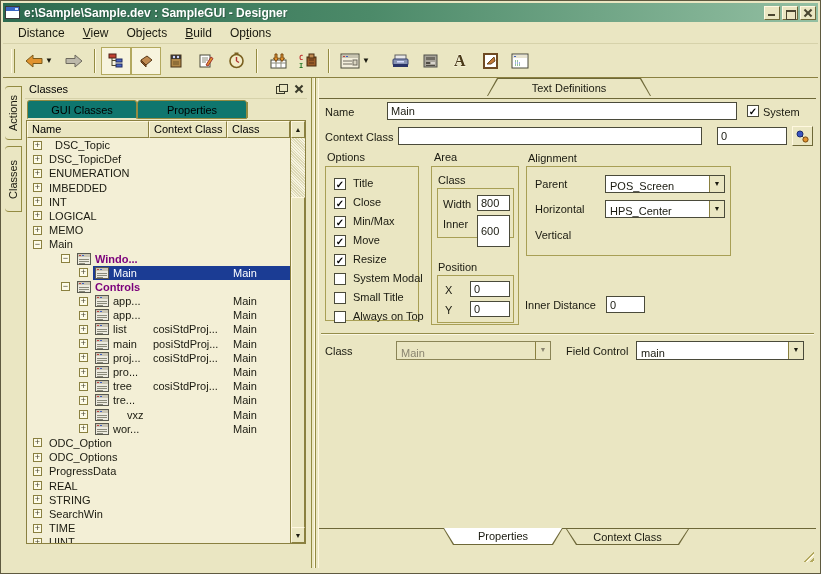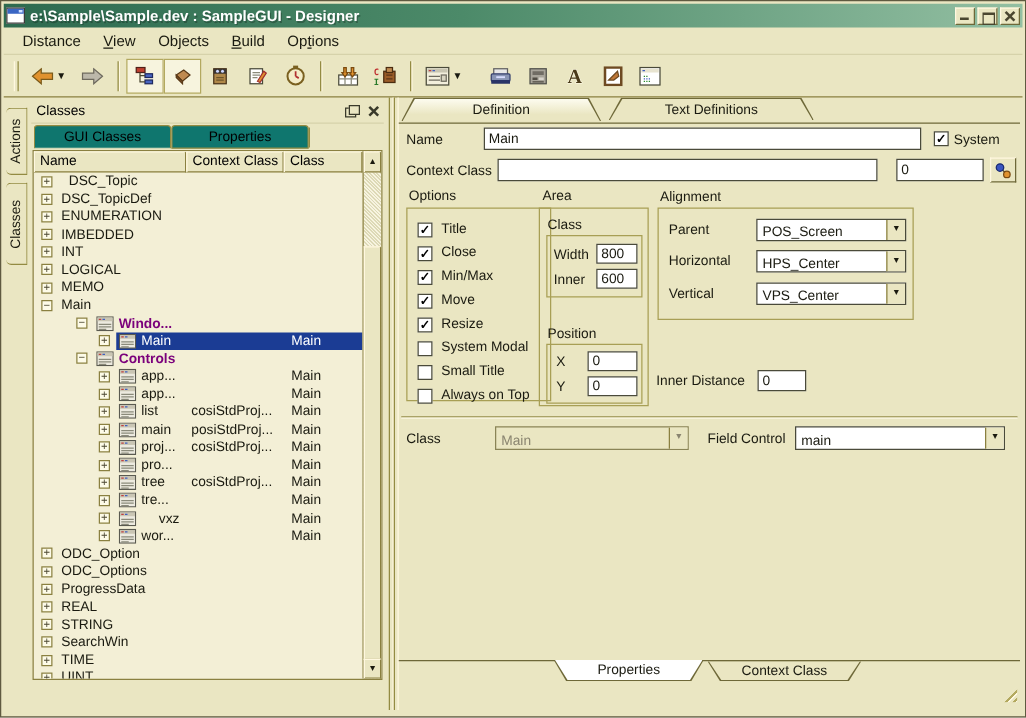--- a/index.html
+++ b/index.html
@@ -541,24 +541,20 @@
           <span class="sthumb"></span>
           <span class="sbtn down">▼</span>
         </div>
       </div>
     </div>
 
     <div class="splitter"></div>
 
     <div class="right-panel">
       <div class="hline"></div>
-      <div class="ttab active" style="left:2px;width:160px;">
-        <span class="shape"></span>
-          <span class="face">Definition</span>
-      </div>
       <div class="ttab" style="left:168px;width:164px;">
         <span class="shape"></span>
           <span class="face">Text Definitions</span>
       </div>
 
       <span class="lbl" style="left:6px;top:28px;">Name</span>
       <input class="tinput" style="left: 68px; top: 24px; width: 350px;" value="Main">
       <span class="cb checked" style="left:428px;top:27px;"></span>
       <span class="lbl" style="left:444px;top:28px;">System</span>
 
@@ -567,21 +563,21 @@
       <input class="tinput" style="left: 398px; top: 49px; width: 70px;" value="0">
       <span class="ball-btn" style="left:473px;top:48px;">
         <svg width="13" height="13" viewBox="0 0 13 13">
             <line x1="4" y1="4" x2="9" y2="9" stroke="#4a4630"></line>
             <circle cx="4" cy="4" r="3" fill="#3a55c0" stroke="#1a2a70"></circle>
             <circle cx="9.5" cy="9.5" r="2.6" fill="#e0922e" stroke="#7a4a10"></circle>
           </svg>
       </span>
 
       <span class="grp-lbl" style="left:8px;top:73px;">Options</span>
-      <div class="grp" style="left:6px;top:88px;width:116px;height:155px;">
+      <div class="grp" style="left:6px;top:88px;width:94px;height:155px;">
         <div id="options-list">
             <div class="opt-row" style="top: 9px;">
               <span class="cb checked"></span>
               <span class="olbl">Title</span>
             </div>
             <div class="opt-row" style="top: 28px;">
               <span class="cb checked"></span>
               <span class="olbl">Close</span>
             </div>
             <div class="opt-row" style="top: 47px;">
@@ -611,21 +607,21 @@
           </div>
       </div>
 
       <span class="grp-lbl" style="left:115px;top:73px;">Area</span>
       <div class="grp" style="left:112px;top:88px;width:88px;height:159px;">
         <span class="grp-lbl" style="left:6px;top:7px;">Class</span>
         <div class="grp" style="left:5px;top:21px;width:77px;height:50px;">
           <span class="lbl" style="left:5px;top:9px;">Width</span>
           <input class="tinput" style="left: 39px; top: 6px; width: 33px; height: 16px;" value="800">
           <span class="lbl" style="left:5px;top:29px;">Inner</span>
-          <input class="tinput" style="left: 39px; top: 26px; width: 33px; height: 16px;" value="600">
+          <input class="tinput" style="left: 39px; top: 26px; width: 33px; height: 32px;" value="600">
         </div>
         <span class="grp-lbl" style="left:6px;top:94px;">Position</span>
         <div class="grp" style="left:5px;top:108px;width:77px;height:48px;">
           <span class="lbl" style="left:7px;top:8px;">X</span>
           <input class="tinput" style="left: 32px; top: 5px; width: 40px; height: 16px;" value="0">
           <span class="lbl" style="left:7px;top:28px;">Y</span>
           <input class="tinput" style="left: 32px; top: 25px; width: 40px; height: 16px;" value="0">
         </div>
       </div>
 
@@ -635,24 +631,20 @@
         <div class="dd" style="left:78px;top:8px;width:120px;">
           <span class="val">POS_Screen</span>
             <span class="btn"><span class="ar">▼</span></span>
         </div>
         <span class="lbl" style="left:8px;top:36px;">Horizontal</span>
         <div class="dd" style="left:78px;top:33px;width:120px;">
           <span class="val">HPS_Center</span>
             <span class="btn"><span class="ar">▼</span></span>
         </div>
         <span class="lbl" style="left:8px;top:62px;">Vertical</span>
-        <div class="dd" style="left:78px;top:59px;width:120px;">
-          <span class="val">VPS_Center</span>
-            <span class="btn"><span class="ar">▼</span></span>
-        </div>
       </div>
 
       <span class="lbl" style="left:206px;top:221px;">Inner Distance</span>
       <input class="tinput" style="left: 287px; top: 218px; width: 39px; height: 17px;" value="0">
 
       <div class="divider" style="top:255px;"></div>
 
       <span class="lbl" style="left:6px;top:267px;">Class</span>
       <div class="dd disabled" style="left:77px;top:263px;width:155px;height:19px;">
         <span class="val">Main</span>

